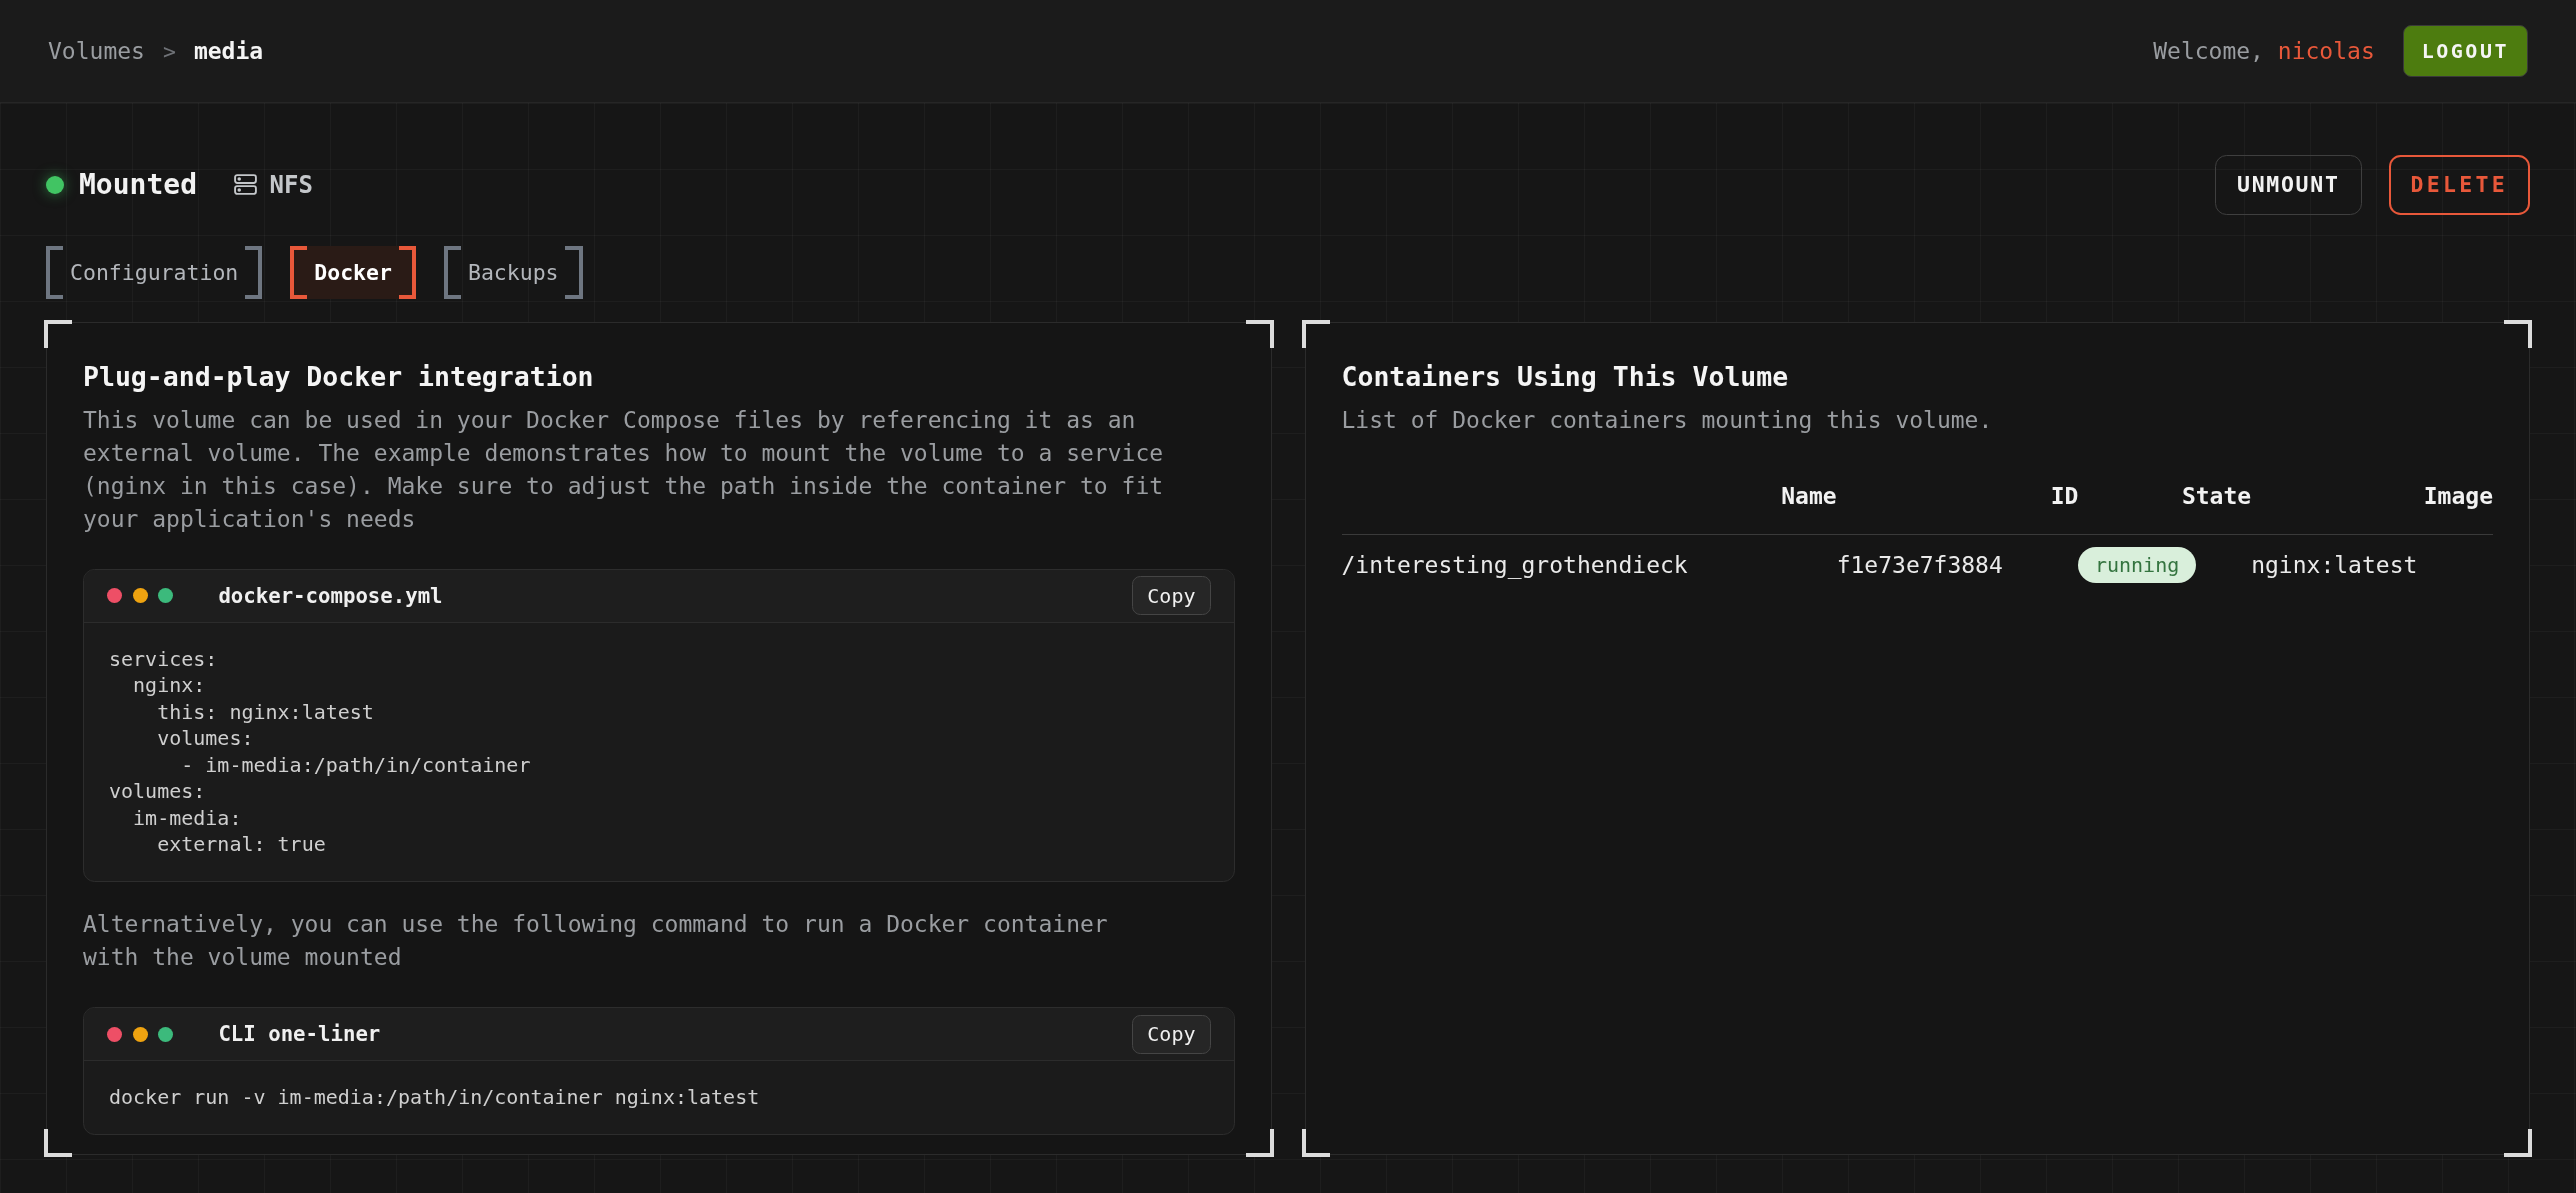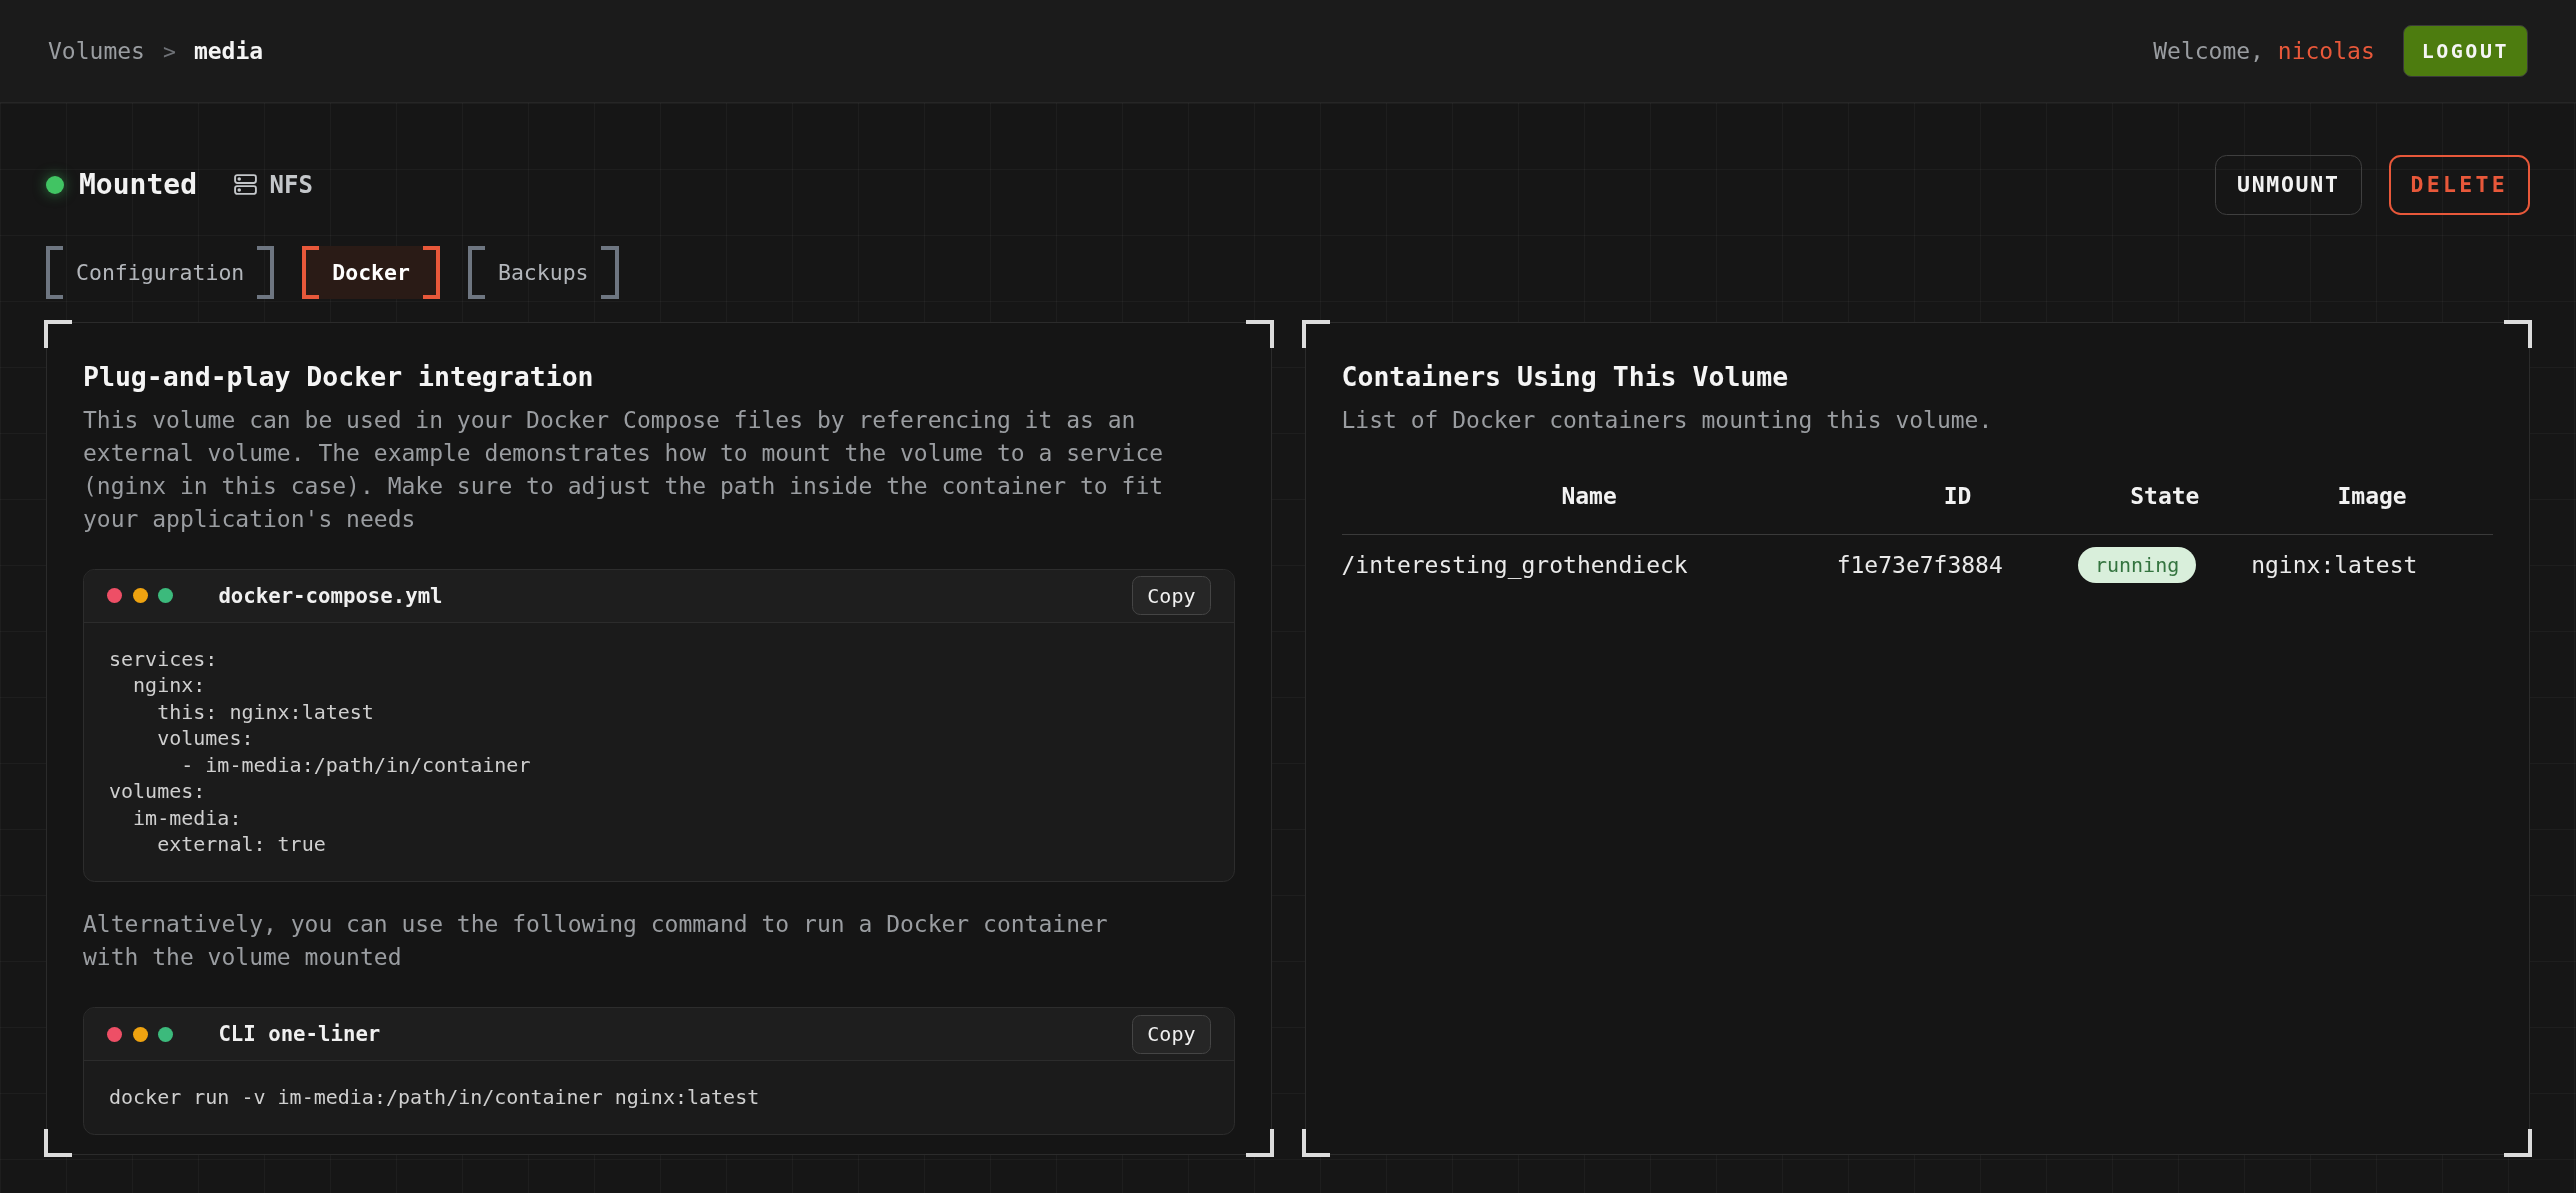--- a/index.html
+++ b/index.html
@@ -41,21 +41,21 @@
   .btn-unmount { font-family:inherit; font-size:21.5px; font-weight:bold; letter-spacing:1.7px;
     color:#f2f2f2; background:transparent; border:1.7px solid #3f3f3f; border-radius:11.6px;
     padding:0 21.5px; height:60px; cursor:pointer; }
   .btn-delete { font-family:inherit; font-size:21.5px; font-weight:bold; letter-spacing:3.3px;
     color:#e8583a; background:transparent; border:2.5px solid #e8583a; border-radius:11.6px;
     padding:0 20px; height:60px; cursor:pointer; }
 
   
   .tabs { margin-top:30px; display:flex; gap:28px; }
   .tab { position:relative; height:53px; display:flex; align-items:center;
-    padding:0 30px; font-size:21.5px; color:#b3b6bb; cursor:pointer; --bk:#6e7681; }
+    padding:0 24px; font-size:21.5px; color:#b3b6bb; cursor:pointer; --bk:#6e7681; }
   .tab::before { content:''; position:absolute; left:0; top:0; bottom:0; width:13.2px;
     border:4.1px solid var(--bk); border-right:none; }
   .tab::after { content:''; position:absolute; right:0; top:0; bottom:0; width:13.2px;
     border:4.1px solid var(--bk); border-left:none; }
   .tab.active { --bk:#e8583a; background:#2a1b16; color:#ffffff; font-weight:bold; }
 
   
   .panels { margin-top:23px; display:flex; gap:33px; height:833px; }
   .panel { position:relative; background:#151515; border:1.7px solid #2b2b2b;
     padding:38px 36px; flex:1; }
@@ -79,21 +79,21 @@
   .code-name { font-size:20.7px; font-weight:bold; color:#f0f0f0; }
   .copy-btn { margin-left:auto; font-family:inherit; font-size:20px; color:#f0f0f0;
     background:#262626; border:1.7px solid #454545; border-radius:8.3px; padding:6.6px 14px; cursor:pointer; }
   .code-body { padding:23px 25px; font-size:20px; line-height:26.5px; color:#cfcfcf;
     white-space:pre; }
 
   .cli-intro { margin-top:26.5px; font-size:23px; line-height:33px; color:#9a9da1; max-width:1091px; }
 
   
   .ctable { margin-top:46px; width:100%; border-collapse:collapse; table-layout:fixed; }
-  .ctable th { text-align:center; font-size:23px; font-weight:bold; color:#f2f2f2;
+  .ctable th { text-align:right; font-size:23px; font-weight:bold; color:#f2f2f2;
     padding:0 0 25px 0; border-bottom:1.7px solid #3a3a3a; }
   .ctable td { font-size:23px; color:#eaeaea; padding:0; height:61px; }
   .ctable tr.data-row + tr.data-row td { border-top:0.8px solid #262626; }
   .col-name { width:43%; } .col-id { width:21%; } .col-state { width:15%; } .col-image { width:21%; }
 
   .badge { display:inline-block; font-size:20px; padding:5.8px 16.5px; border-radius:826px; }
   .badge-running { background:#d9efdb; color:#34743f; }
   .badge-exited { background:#fbe9d4; color:#a8432a; }
 
   .nfs-svg { display:block; }

